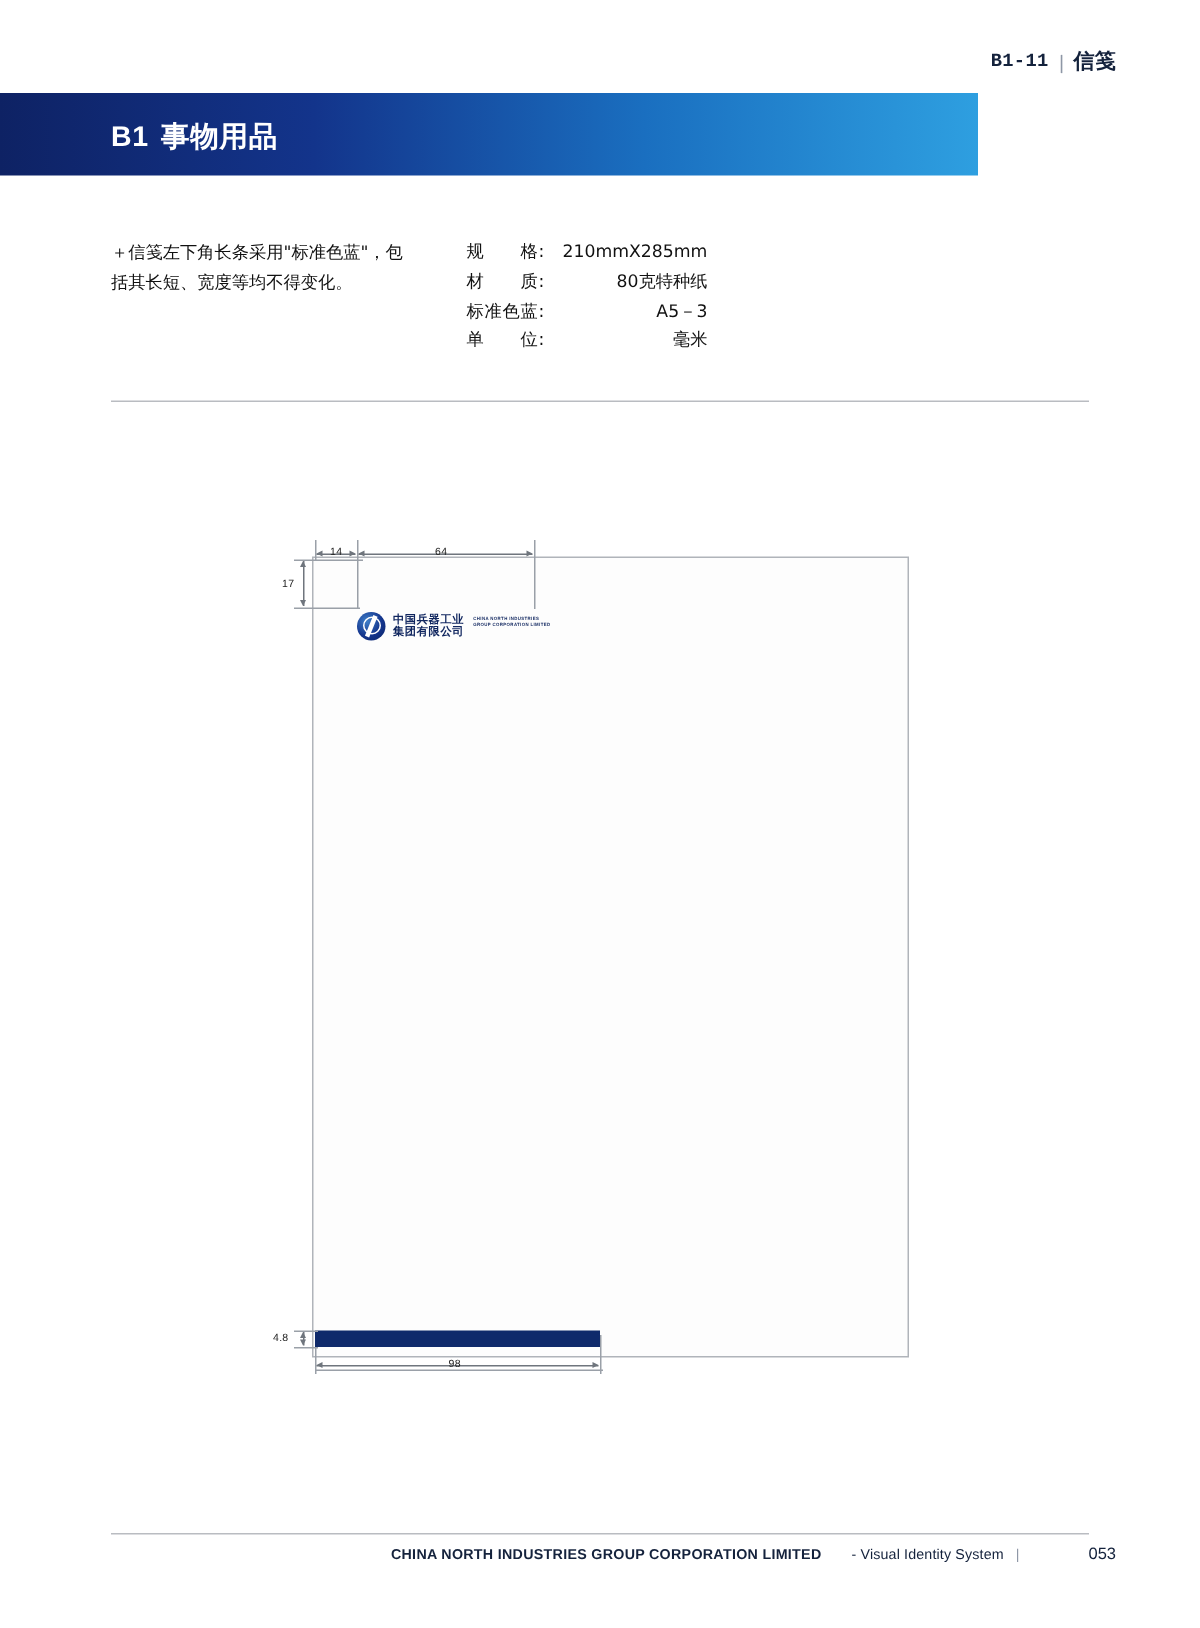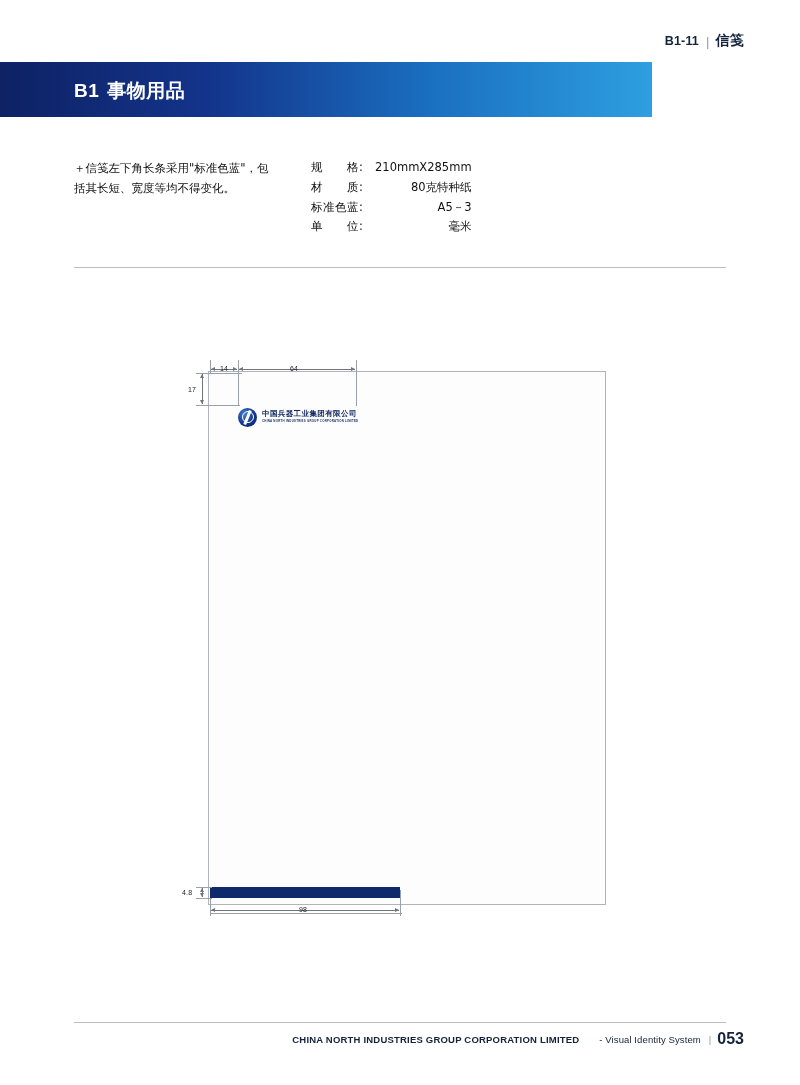--- a/index.html
+++ b/index.html
@@ -29,21 +29,21 @@
     right: 56px;
     top: 32px;
     display: flex;
     align-items: center;
     font-size: 12.5px;
     font-weight: bold;
     color: #14223c;
     letter-spacing: 0.2px;
   }
   .header-code {
-    font-family: Liberation Sans, sans-serif;
+    font-family: Liberation Mono, monospace;
   }
   .header-sep {
     margin: 0 6px 0 7px;
     color: #8e97a6;
     font-weight: normal;
     font-size: 13px;
   }
   .header-label {
     font-family: "DejaVu Sans", sans-serif;
     font-weight: bold;
@@ -181,21 +181,20 @@
     left: 8px;
     top: 2px;
     width: 3px;
     height: 15px;
     background: #ffffff;
     transform: rotate(22deg);
   }
   .logo-text {
     margin-left: 5px;
     display: flex;
-    flex-direction: column;
     justify-content: flex-start;
   }
   .logo-cn {
     font-family: "DejaVu Sans", sans-serif;
     font-size: 7.5px;
     font-weight: bold;
     color: #10265f;
     letter-spacing: 0.4px;
     line-height: 1.05;
   }
@@ -310,23 +309,24 @@
     font-family: "Liberation Sans", sans-serif;
     margin-left: 20px;
     letter-spacing: 0.1px;
   }
   .footer-bar {
     margin: 0 6px 0 8px;
     color: #8e97a6;
   }
   .footer-page {
     font-family: "Liberation Sans", sans-serif;
-    font-weight: bold;
-    font-size: 16px;
+    font-weight: normal;
+    font-size: 11px;
     color: #14223c;
+    margin-left: 40px;
   }
 </style>
 </head>
 <body>
 
 <div class="page-header">
   <div class="header-code-wrap">
     <span class="header-code">B1-11</span>
     <span class="header-sep">|</span>
     <span class="header-label">信笺</span>

